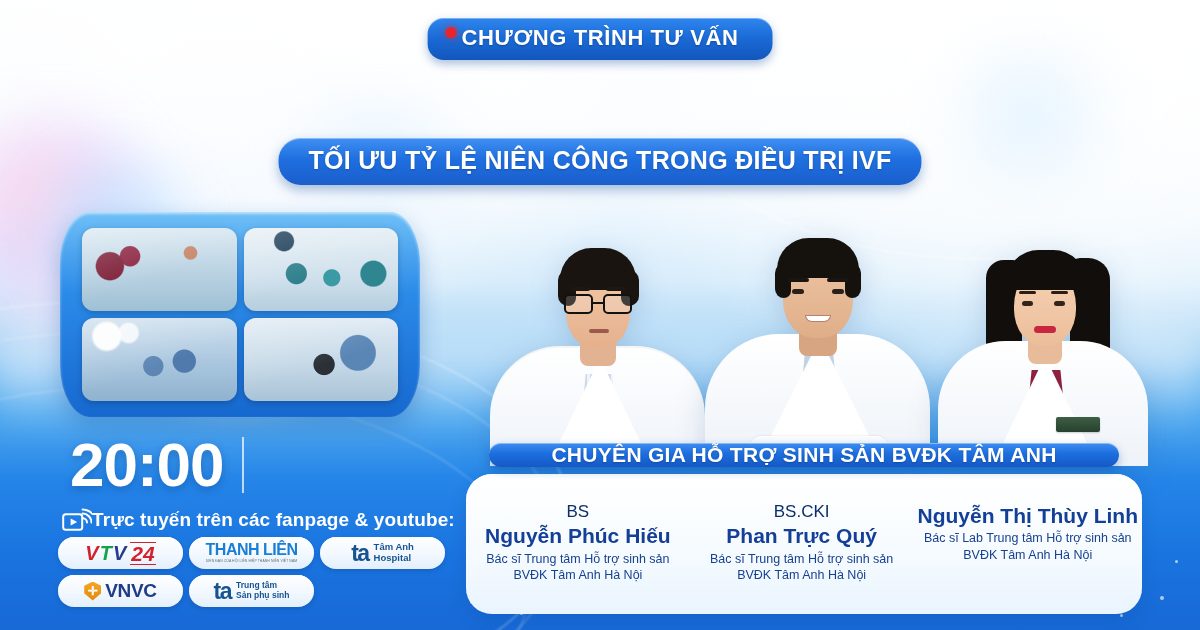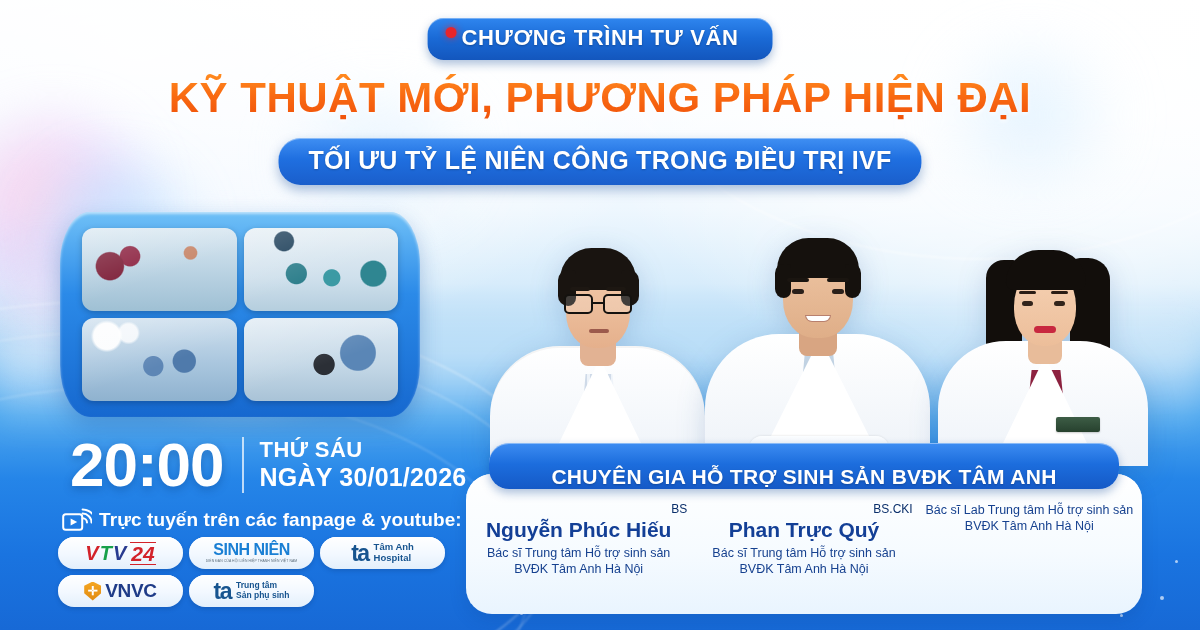--- a/index.html
+++ b/index.html
@@ -166,21 +166,21 @@
   .time-big {
     font-size:62px; font-weight:700; color:#ffffff; line-height:1;
     letter-spacing:-1px;
     text-shadow:0 3px 8px rgba(10,55,120,.35);
   }
   .time-divider { width:2px; height:56px; background:rgba(255,255,255,.7); margin:0 16px 0 18px; }
   .time-right { color:#fff; font-weight:700; line-height:1.18; }
   .time-right .d1 { font-size:22px; letter-spacing:.4px; }
   .time-right .d2 { font-size:25px; letter-spacing:.2px; }
 
-  .live-row { position:absolute; left:62px; top:508px; display:flex; align-items:center; gap:7px; }
+  .live-row { position:absolute; left:62px; top:508px; display:flex; align-items:center; gap:0; }
   .live-icon { width:30px; height:24px; position:relative; flex:0 0 auto; }
   .live-text { color:#fff; font-size:19px; font-weight:700; letter-spacing:.1px; }
 
   
   .logos { position:absolute; left:58px; top:537px; display:grid;
            grid-template-columns:repeat(3,125px); grid-auto-rows:32px; gap:6px 6px; }
   .badge {
     background:linear-gradient(180deg,#ffffff 0%,#f2f8ff 55%,#e3effb 100%);
     border-radius:16px;
     box-shadow:0 2px 4px rgba(10,50,110,.25), inset 0 1px 0 #fff;
@@ -310,33 +310,33 @@
   .docC .lips { position:absolute; bottom:133px; left:104px; width:22px; height:7px; background:#c8283f; border-radius:10px; }
 
   
   .experts-panel {
     position:absolute; left:466px; top:474px; width:676px; height:140px;
     background:linear-gradient(180deg,#ffffff 0%,#f6fbff 55%,#e9f4fe 100%);
     border-radius:26px;
     box-shadow:0 6px 16px rgba(15,70,150,.22), inset 0 1px 0 #fff;
   }
   .experts-bar {
-    position:absolute; left:489px; top:443px; width:630px; height:46px;
+    position:absolute; left:489px; top:443px; width:630px; height:24px;
     background:linear-gradient(180deg,#3d8df2 0%,#1c6ddd 46%,#1559c6 100%);
     border-radius:20px;
     box-shadow:0 4px 10px rgba(15,70,150,.34), inset 0 1px 0 rgba(255,255,255,.4);
     display:flex; align-items:flex-end; justify-content:center;
   }
   .experts-bar .txt { color:#fff; font-weight:700; font-size:21px; letter-spacing:.3px;
     white-space:nowrap; text-shadow:0 1px 2px rgba(0,0,0,.22); }
 
   .doc-cols { position:absolute; left:466px; top:502px; width:676px;
               display:grid; grid-template-columns:1fr 1fr 1fr; }
   .doc-col { text-align:center; padding:0 4px; }
-  .doc-col .title { color:#0b2f6b; font-size:12px; font-weight:400; line-height:1.2;text-align:right; }
+  .doc-col .title { color:#0b2f6b; font-size:17px; font-weight:400; line-height:1.2; }
   .doc-col .name  { color:#133f96; font-size:21px; font-weight:700; line-height:1.35; white-space:nowrap; }
   .doc-col .role  { color:#16418f; font-size:12.5px; font-weight:400; line-height:1.3; white-space:nowrap; }
 </style>
 </head>
 <body>
 
 <div class="stage">
 
   <div class="bg-base"></div>
   <div class="bg-left-wash"></div>
@@ -355,21 +355,20 @@
   <div class="sparkle" style="left:520px;top:612px;width:3px;height:3px;"></div>
   <div class="sparkle" style="left:1160px;top:596px;width:4px;height:4px;"></div>
   <div class="sparkle" style="left:1120px;top:614px;width:3px;height:3px;"></div>
   <div class="sparkle" style="left:1175px;top:560px;width:3px;height:3px;"></div>
 
   <div class="pill-top">
     <span class="red-dot"></span>
     <span class="txt">CHƯƠNG TRÌNH TƯ VẤN</span>
   </div>
 
-  <div class="headline">KỸ THUẬT MỚI, PHƯƠNG PHÁP HIỆN ĐẠI</div>
 
   <div class="pill-sub">
     <span class="txt">TỐI ƯU TỶ LỆ NIÊN CÔNG TRONG ĐIỀU TRỊ IVF</span>
   </div>
 
   <div class="collage-wrap">
     <div class="collage-glow"></div>
     <div class="collage-frame"></div>
     <div class="collage-inner">
       <div class="photo p1">
@@ -441,24 +440,20 @@
       <div class="brow2"></div>
       <div class="eye1"></div>
       <div class="eye2"></div>
       <div class="lips"></div>
     </div>
   </div>
 
   <div class="time-row">
     <div class="time-big">20:00</div>
     <div class="time-divider"></div>
-    <div class="time-right">
-      <div class="d1">THỨ SÁU</div>
-      <div class="d2">NGÀY 30/01/2026</div>
-    </div>
   </div>
 
   <div class="live-row">
     <span class="live-icon">
       <svg width="30" height="24" viewBox="0 0 30 24" fill="none">
         <rect x="1.2" y="6.2" width="19" height="15.6" rx="2.6" stroke="#ffffff" stroke-width="2"></rect>
         <path d="M8.6 10.4 L15.2 14 L8.6 17.6 Z" fill="#ffffff"></path>
         <path d="M21.2 9.6 a6.2 6.2 0 0 1 0 0.1" stroke="#ffffff" stroke-width="2"></path>
         <path d="M20.6 10.2 c2.4 0 4.4 2 4.4 4.4" stroke="#ffffff" stroke-width="2" stroke-linecap="round" fill="none"></path>
         <path d="M20.6 5.6 c4.9 0 8.9 4 8.9 8.9" stroke="#ffffff" stroke-width="2" stroke-linecap="round" fill="none"></path>
@@ -474,21 +469,21 @@
       <span class="vtv">
         <span class="v1">V</span>
         <span class="t">T</span>
         <span class="v2">V</span>
         <span class="n">24</span>
       </span>
     </div>
 
     <div class="badge">
       <span class="tn">
-        <span class="m" style="display:block">SINH NIÊN</span>
+        <span class="m" style="display:block">THANH LIÊN</span>
         <span class="s" style="display:block">DIỄN ĐÀN CỦA HỘI LIÊN HIỆP THANH NIÊN VIỆT NAM</span>
       </span>
     </div>
 
     <div class="badge">
       <span class="ta">
         <span class="mark">ta</span>
         <span class="lines">
           <span style="display:block">Tâm Anh</span>
           <span style="display:block">Hospital</span>
@@ -529,18 +524,19 @@
       <div class="role">Bác sĩ Trung tâm Hỗ trợ sinh sản</div>
       <div class="role">BVĐK Tâm Anh Hà Nội</div>
     </div>
     <div class="doc-col">
       <div class="title">BS.CKI</div>
       <div class="name">Phan Trực Quý</div>
       <div class="role">Bác sĩ Trung tâm Hỗ trợ sinh sản</div>
       <div class="role">BVĐK Tâm Anh Hà Nội</div>
     </div>
     <div class="doc-col">
+      <div class="name">Nguyễn Thị Thùy Linh</div>
       <div class="role">Bác sĩ Lab Trung tâm Hỗ trợ sinh sản</div>
       <div class="role">BVĐK Tâm Anh Hà Nội</div>
     </div>
   </div>
 
 </div>
 
 </body></html>

